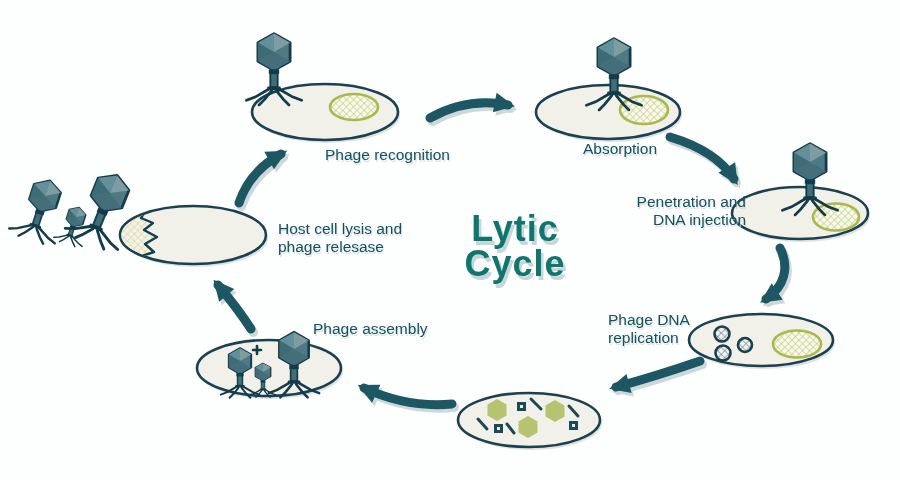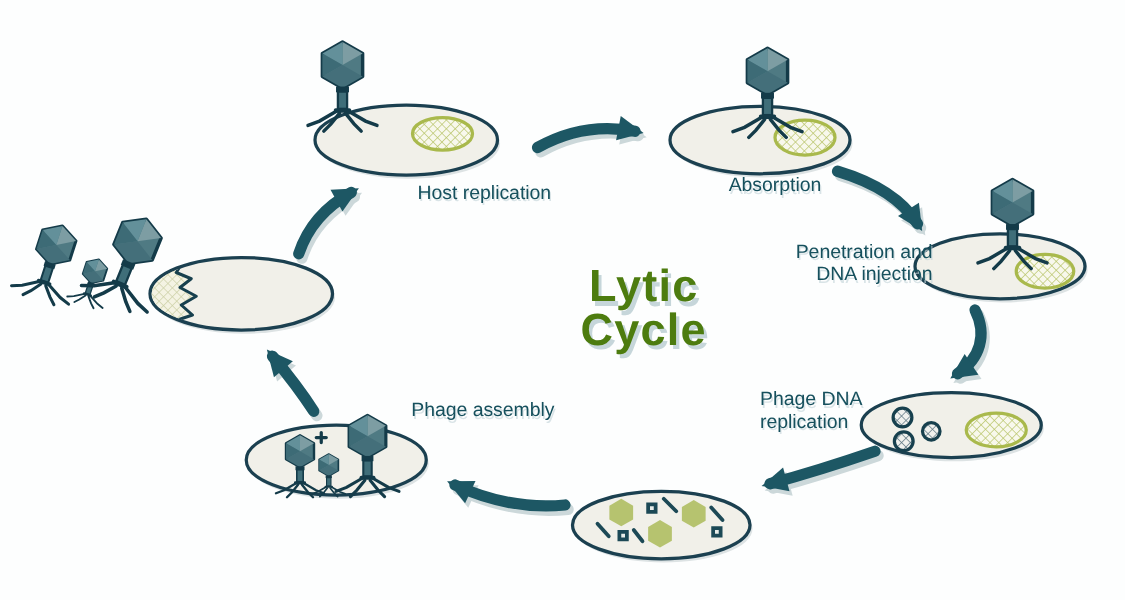--- a/index.html
+++ b/index.html
@@ -5,21 +5,21 @@
   html,body{margin:0;padding:0;background:#ffffff;}
   .canvas{position:relative;width:900px;height:480px;background:#fdfefe;overflow:hidden;
           font-family:"Liberation Sans",sans-serif;}
   .diagram-svg{position:absolute;left:0;top:0;}
   .stage-label{position:absolute;font-size:15.5px;line-height:18px;font-weight:500;
                color:#16505d;white-space:pre-line;
                text-shadow:1px 2px 0 rgba(198,214,218,.65);}
   .align-c{text-align:center;} .align-r{text-align:right;} .align-l{text-align:left;}
   .cycle-title{position:absolute;left:428px;top:211px;width:174px;text-align:center;
                font-size:36px;line-height:35px;font-weight:700;letter-spacing:1px;
-               color:#4d7c0f;white-space:pre-line;text-shadow:2.5px 3.5px 0 #c6d6da;}
+               color:#0f766e;white-space:pre-line;text-shadow:2.5px 3.5px 0 #c6d6da;}
 </style>
 </head>
 <body>
 
 <div class="canvas">
 
 <svg class="diagram-svg" width="900" height="480" viewBox="0 0 900 480">
   <defs>
     <pattern id="hatchGreen" width="5" height="5" patternUnits="userSpaceOnUse" patternTransform="rotate(45)">
       <rect width="5" height="5" fill="#f8f8ec"></rect>
@@ -163,26 +163,28 @@
         <use href="#phage" x="-30" y="-18"></use>
       </g>
   <g transform="translate(110,193) rotate(22) scale(1.18)">
         <use href="#phage" x="-30" y="-18"></use>
       </g>
 </svg>
 
   <div class="cycle-title">Lytic
 Cycle</div>
 
-  <div class="stage-label align-c" style="left:315px;top:146px;width:145px;">Host replication</div>
+  <div class="stage-label align-c" style="left:315px;top:146px;width:145px;">Phage recognition</div>
 
   <div class="stage-label align-c" style="left:570px;top:140px;width:100px;">Absorption</div>
 
   <div class="stage-label align-l" style="left:608px;top:311px;width:110px;">Phage DNA
 replication</div>
 
   <div class="stage-label align-r" style="left:600px;top:193px;width:146px;">Penetration and
 DNA injection</div>
 
 
-  <div class="stage-label align-l" style="left:313px;top:320px;width:130px;margin-left:16px;">Phage assembly</div>
+  <div class="stage-label align-l" style="left:313px;top:320px;width:130px;">Phage assembly</div>
 
+  <div class="stage-label align-l" style="left:278px;top:220px;width:145px;">Host cell lysis and
+phage relesase</div>
 </div>
 
 </body></html>

